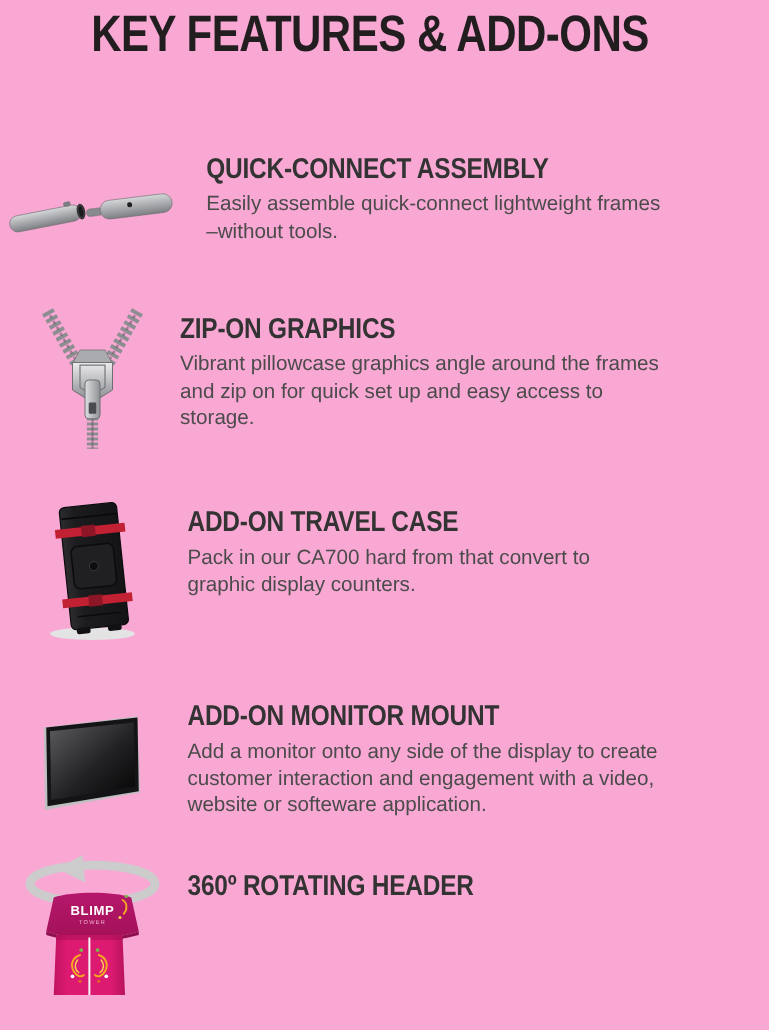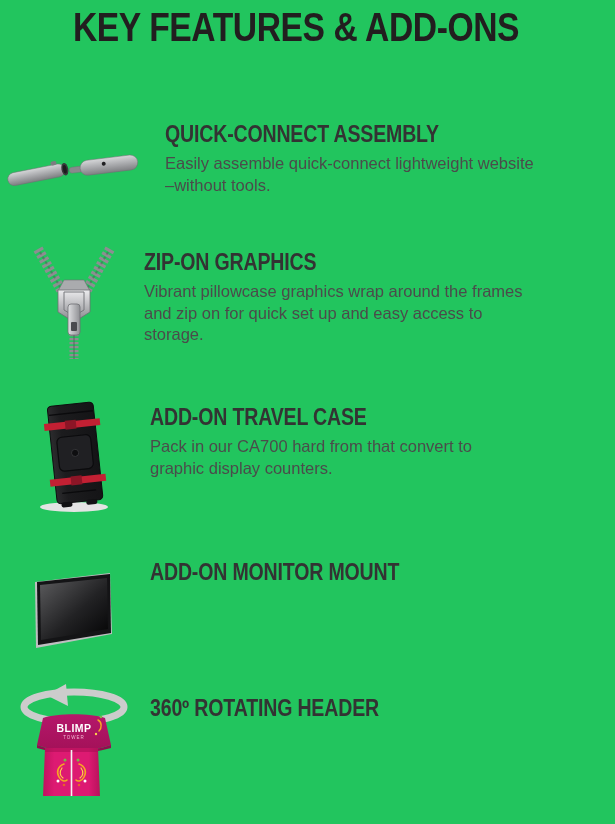--- a/index.html
+++ b/index.html
@@ -1,16 +1,16 @@
 <!DOCTYPE html>
 <html><head>
 <meta charset="utf-8">
 <style>
   html,body{margin:0;padding:0;background:#ffffff;}
-  .page{position:relative;width:615px;height:824px;background:#22c55e;overflow:hidden;
+  .page{position:relative;width:615px;height:824px;background:#f9a8d4;overflow:hidden;
         font-family:"Liberation Sans",sans-serif;}
   .cond{transform-origin:left top;display:inline-block;white-space:nowrap;}
   h1.title{position:absolute;left:24px;top:4px;margin:0;font-size:41px;line-height:46px;
            font-weight:700;color:#221e1f;letter-spacing:-0.5px;transform:scaleX(0.82);}
   .textblock{position:absolute;width:460px;}
   .textblock h2{margin:0;font-size:23px;line-height:27px;font-weight:700;color:#333333;
                 letter-spacing:-0.2px;transform:scaleX(0.85);}
   .textblock p{margin:5px 0 0 0;font-size:16.5px;line-height:21.5px;color:#4b4b4b;
                white-space:pre-line;width:450px;}
   figure.art{position:absolute;margin:0;padding:0;}
@@ -40,21 +40,21 @@
       </g>
       <g transform="rotate(-7 100 28)">
         <rect x="63" y="25" width="13" height="6" rx="3" fill="#88898c" stroke="#6f7073" stroke-width="0.4"></rect>
         <rect x="74" y="20" width="58" height="15" rx="7.5" fill="url(#tubeG)" stroke="#6f7073" stroke-width="0.5"></rect>
         <circle cx="98" cy="25.5" r="2" fill="#202022"></circle>
       </g>
     </svg>
   </figure>
   <div class="textblock" style="left:165px;top:121px">
     <h2 class="cond">QUICK-CONNECT ASSEMBLY</h2>
-    <p>Easily assemble quick-connect lightweight website
+    <p>Easily assemble quick-connect lightweight frames
 –without tools.</p>
   </div>
 
   <figure class="art" style="left:28px;top:246px;width:92px;height:114px">
     <svg viewBox="0 0 92 114" xmlns="http://www.w3.org/2000/svg">
       <defs>
         <linearGradient id="slG" x1="0" y1="0" x2="0" y2="1">
           <stop offset="0" stop-color="#ececee"></stop>
             <stop offset="1" stop-color="#85868a"></stop>
         </linearGradient>
@@ -71,21 +71,21 @@
       <line x1="46" y1="76" x2="46" y2="113" stroke="#55565a" stroke-width="1.6" opacity="0.5"></line>
       <polygon points="30,45 36,34 56,34 62,45" fill="#aaabae" stroke="#6f7073" stroke-width="0.6"></polygon>
       <path d="M30,44 L62,44 L62,66 L46,76 L30,66 Z" fill="url(#slG)" stroke="#6f7073" stroke-width="0.8"></path>
       <path d="M36,46 L56,46 L56,64 L46,70 L36,64 Z" fill="none" stroke="#77787c" stroke-width="1"></path>
       <rect x="40" y="58" width="12" height="31" rx="3" fill="url(#pullG)" stroke="#6f7073" stroke-width="0.8"></rect>
       <rect x="43" y="76" width="6" height="9" rx="1" fill="#4a4b4f"></rect>
     </svg>
   </figure>
   <div class="textblock" style="left:144px;top:249px">
     <h2 class="cond">ZIP-ON GRAPHICS</h2>
-    <p>Vibrant pillowcase graphics wrap around the frames
+    <p>Vibrant pillowcase graphics angle around the frames
 and zip on for quick set up and easy access to
 storage.</p>
   </div>
 
   <figure class="art" style="left:22px;top:396px;width:100px;height:118px">
     <svg viewBox="0 0 100 118" xmlns="http://www.w3.org/2000/svg">
       <defs>
         <linearGradient id="caseG" x1="0" y1="0" x2="1" y2="0">
           <stop offset="0" stop-color="#2c2c2e"></stop>
             <stop offset="0.25" stop-color="#1c1c1e"></stop>
@@ -123,20 +123,23 @@
             <stop offset="1" stop-color="#030304"></stop>
         </linearGradient>
       </defs>
       <polygon points="9,10 84,1 86,62 10,76" fill="#bfbfc1"></polygon>
       <polygon points="11,10 84,2 85,61 12,73" fill="#141416"></polygon>
       <polygon points="14,13 81,6 82,57 15,68" fill="url(#scrG)"></polygon>
     </svg>
   </figure>
   <div class="textblock" style="left:150px;top:559px">
     <h2 class="cond">ADD-ON MONITOR MOUNT</h2>
+    <p>Add a monitor onto any side of the display to create
+customer interaction and engagement with a video,
+website or softeware application.</p>
   </div>
 
   <figure class="art" style="left:12px;top:682px;width:126px;height:118px">
     <svg viewBox="0 0 126 118" xmlns="http://www.w3.org/2000/svg">
       <defs>
         <linearGradient id="hdrG" x1="0" y1="0" x2="0" y2="1">
           <stop offset="0" stop-color="#b5176b"></stop>
             <stop offset="1" stop-color="#a31158"></stop>
         </linearGradient>
         <linearGradient id="colG" x1="0" y1="0" x2="1" y2="0">

